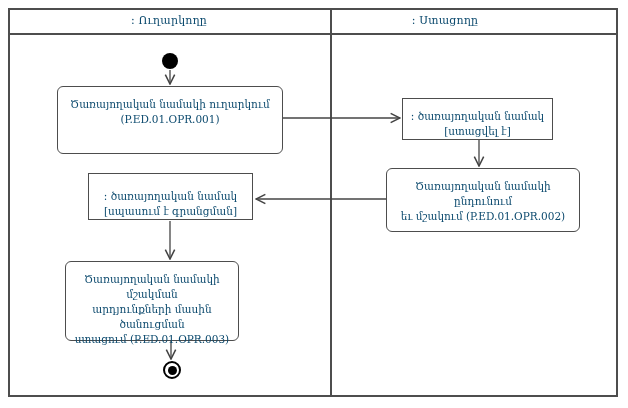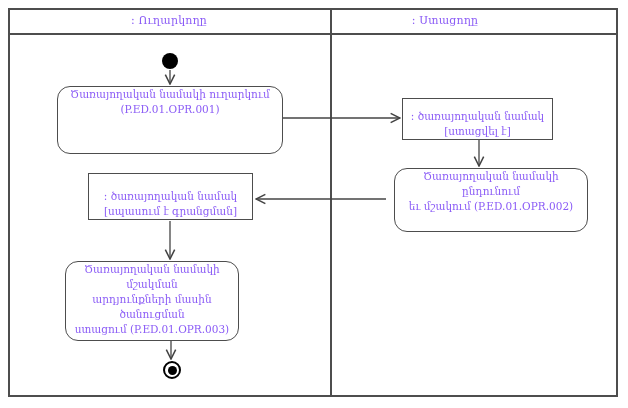--- a/index.html
+++ b/index.html
@@ -7,21 +7,21 @@
     padding: 0;
     background: #ffffff;
     font-family: "DejaVu Serif", "DejaVu Sans", serif;
   }
   .canvas {
     position: relative;
     width: 628px;
     height: 408px;
     background: #ffffff;
     overflow: hidden;
-    color: #8b5cf6;
+    color: #0c4a6e;
   }
   .frame {
     position: absolute;
     left: 8px; top: 8px;
     width: 610px; height: 389px;
     border: 2px solid #4d4d4d;
     box-sizing: border-box;
   }
   .lane-divider {
     position: absolute;
@@ -68,48 +68,48 @@
   }
   .final-node .final-inner {
     width: 9px; height: 9px;
     border-radius: 50%;
     background: #000000;
   }
 
   .activity {
     position: absolute;
     border: 1.5px solid #4d4d4d;
-    border-radius: 13px;
+    border-radius: 6px;
     background: #ffffff;
     box-sizing: border-box;
     display: flex;
     justify-content: center;
     align-items: flex-start;
-    padding-top: 0;
+    padding-top: 10px;
   }
   .objbox {
     position: absolute;
     border: 1.5px solid #4d4d4d;
     background: #ffffff;
     box-sizing: border-box;
     display: flex;
     justify-content: center;
     align-items: flex-end;
   }
   .lbl {
     display: block;
     font-size: 10.5px;
     line-height: 15px;
     text-align: center;
     white-space: pre-line;
   }
 
   .activity.a1 { left: 57px;  top: 86px;  width: 226px; height: 68px; }
   .objbox.o1   { left: 402px; top: 98px;  width: 151px; height: 42px; }
-  .activity.a2 { left: 386px; top: 168px; width: 194px; height: 64px; margin-left: 8px; }
+  .activity.a2 { left: 386px; top: 168px; width: 194px; height: 64px; }
   .objbox.o2   { left: 88px;  top: 173px; width: 165px; height: 47px; }
   .activity.a3 { left: 65px;  top: 261px; width: 174px; height: 80px; }
 
   .connectors {
     position: absolute;
     left: 0; top: 0;
     width: 628px; height: 408px;
     pointer-events: none;
   }
 </style>

